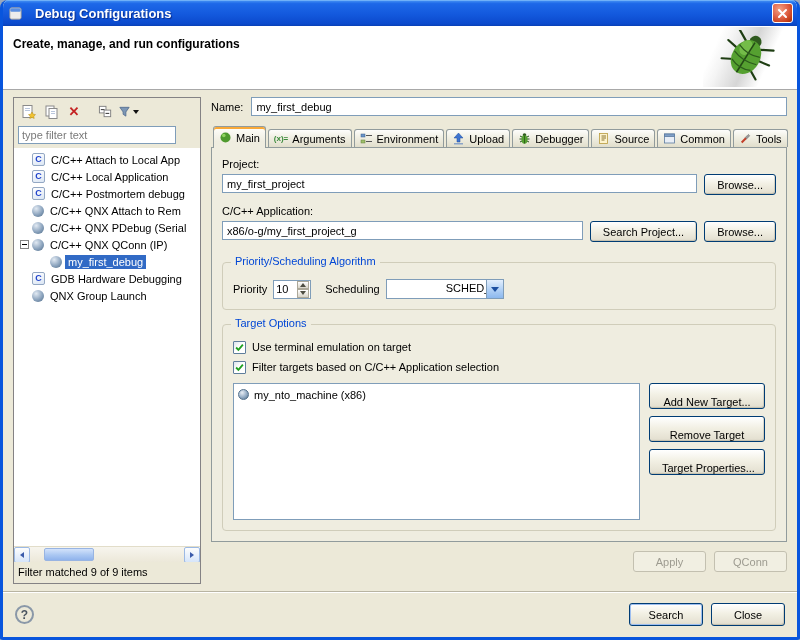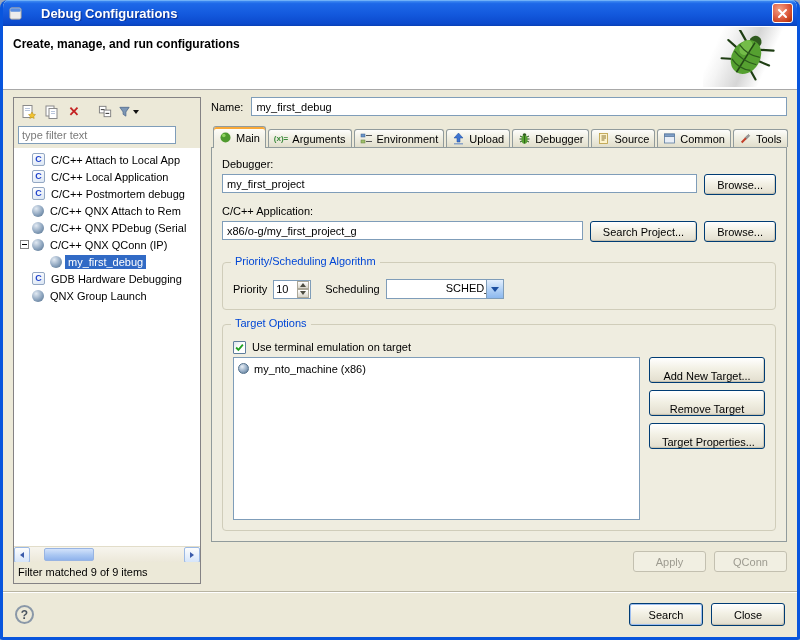--- a/index.html
+++ b/index.html
@@ -3,21 +3,21 @@
 <meta charset="utf-8">
 <style>
   * { margin:0; padding:0; box-sizing:border-box; }
   html,body { width:800px; height:640px; }
   body { font-family:"Liberation Sans", sans-serif; font-size:11px; color:#000; background:#9aa8bd; }
 
   .window { width:800px; height:640px; background:#ECE9D8; border:3px solid #0855DD; border-top:none;
             border-radius:8px 8px 3px 3px; overflow:hidden; display:flex; flex-direction:column; }
 
   
-  .titlebar { height:26px; flex:none; display:flex; align-items:center; gap:19px; padding:0 4px 0 6px;
+  .titlebar { height:26px; flex:none; display:flex; align-items:center; gap:13px; padding:0 4px 0 6px;
               background:linear-gradient(180deg,#4a97f5 0%,#1d68e8 14%,#1359dd 55%,#0b49cc 92%,#0a40b4 100%);
               border-radius:5px 5px 0 0; box-shadow:inset 0 1px 0 #6fb0f8; }
   .title-text { flex:1; color:#fff; font-weight:bold; font-size:13px; text-shadow:1px 1px 1px #0a2d8c;
                 white-space:nowrap; overflow:hidden; }
   .close-btn { width:21px; height:20px; border:1px solid #fff; border-radius:3px; flex:none; cursor:default;
                background:radial-gradient(circle at 35% 30%, #f2a184, #e2654a 45%, #c43c16 80%, #982a0e);
                display:flex; align-items:center; justify-content:center; }
 
   
   .banner { height:64px; flex:none; background:#fff; border-bottom:1px solid #A8A8A8; position:relative; }
@@ -113,21 +113,21 @@
   .combo { display:flex; align-items:stretch; border:1px solid #7F9DB9; background:#fff; height:20px; width:118px; flex:none; }
   .combo-text { flex:1; padding:2px 16px; white-space:nowrap; overflow:hidden;margin-left:43px; }
   .combo-btn { width:17px; flex:none; border-left:1px solid #7F9DB9; display:flex; align-items:center; justify-content:center;
                background:linear-gradient(180deg,#E3EFFD,#B0D0F5 55%,#8CB8EE); }
   .combo-arrow { width:0; height:0; border-left:4px solid transparent; border-right:4px solid transparent; border-top:5px solid #1C4FA0; }
 
   .check-row { flex:none; display:flex; align-items:center; gap:6px; height:20px; }
   .checkbox { width:13px; height:13px; flex:none; border:1px solid #5F7E9C; border-radius:1px;
               background:linear-gradient(135deg,#dce4ec,#ffffff 45%); display:flex; align-items:center; justify-content:center; }
 
-  .target-row { flex:1; display:flex; gap:9px; min-height:0; }
+  .target-row { flex:1; display:flex; gap:9px; margin-top:6px; min-height:0; }
   .listbox { flex:1; min-width:0; background:#fff; border:1px solid #7F9DB9; padding:2px; overflow:hidden; }
   .list-item { display:flex; align-items:center; gap:5px; height:17px; padding:0 2px; white-space:nowrap; }
   .target-icon { width:11px; height:11px; flex:none; border-radius:50%; border:1px solid #53718C;
                  background:radial-gradient(circle at 35% 30%, #e8eef5, #93abc4 55%, #5C7892 92%); }
   .target-btns { width:116px; flex:none; display:flex; flex-direction:column; gap:7px; }
   .target-btns .xp-btn { width:116px; padding:12px; }
 
   .apply-row { flex:none; display:flex; justify-content:flex-end; gap:8px; margin-top:9px; }
   .apply-row .xp-btn { width:73px; padding:0; }
 
@@ -375,21 +375,21 @@
                 <rect x="5.6" y="1.5" width="2" height="5" rx="0.5" transform="rotate(45 6.5 6.5)" fill="#9A9A9A" stroke="#666" stroke-width="0.5"></rect>
                 <rect x="5.6" y="6" width="2" height="6" transform="rotate(45 6.5 6.5)" fill="#C2402A"></rect>
               </svg>
           </span>
           <span>Tools</span>
         </span>
       </div>
 
       <div class="tab-content">
 
-        <div class="field-label">Debugger:</div>
+        <div class="field-label">Project:</div>
         <div class="field-row">
           <input class="xp-input" value="my_first_project" style="">
           <button class="xp-btn">Browse...</button>
         </div>
 
         <div class="field-label">C/C++ Application:</div>
         <div class="field-row">
           <input class="xp-input" value="x86/o-g/my_first_project_g" style="">
           <button class="xp-btn">Search Project...</button>
           <button class="xp-btn">Browse...</button>
@@ -417,20 +417,28 @@
         <div class="group targets">
           <span class="group-title">Target Options</span>
 
           <div class="check-row">
             <span class="checkbox">
               <svg width="11" height="11" viewBox="0 0 13 13">
                   <path d="M2.5 6.5 L5.2 9.2 L10.5 3.2" fill="none" stroke="#21A121" stroke-width="2.2"></path>
                 </svg>
             </span>
             <span>Use terminal emulation on target</span>
+          </div>
+          <div class="check-row">
+            <span class="checkbox">
+              <svg width="11" height="11" viewBox="0 0 13 13">
+                  <path d="M2.5 6.5 L5.2 9.2 L10.5 3.2" fill="none" stroke="#21A121" stroke-width="2.2"></path>
+                </svg>
+            </span>
+            <span>Filter targets based on C/C++ Application selection</span>
           </div>
 
           <div class="target-row">
             <div class="listbox">
               <div class="list-item">
                 <span class="target-icon"></span>
                 <span>my_nto_machine (x86)</span>
               </div>
             </div>
             <div class="target-btns">

